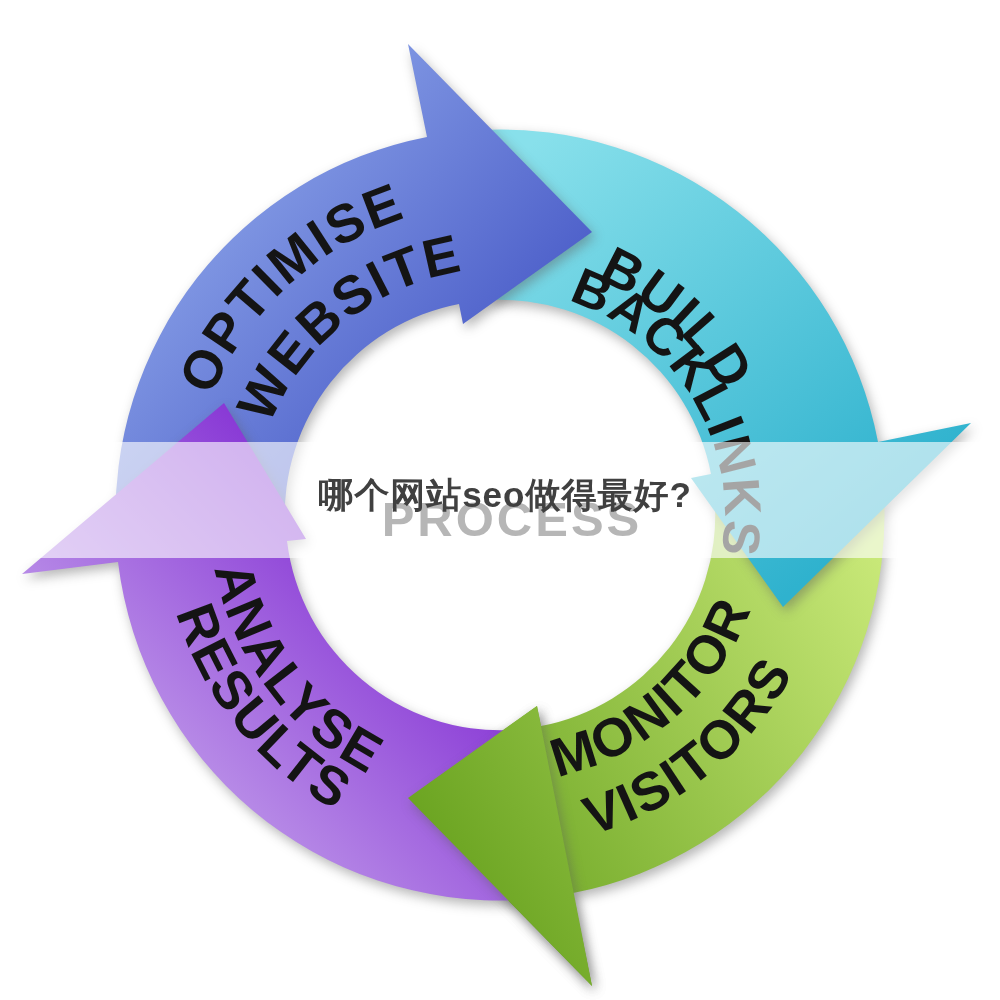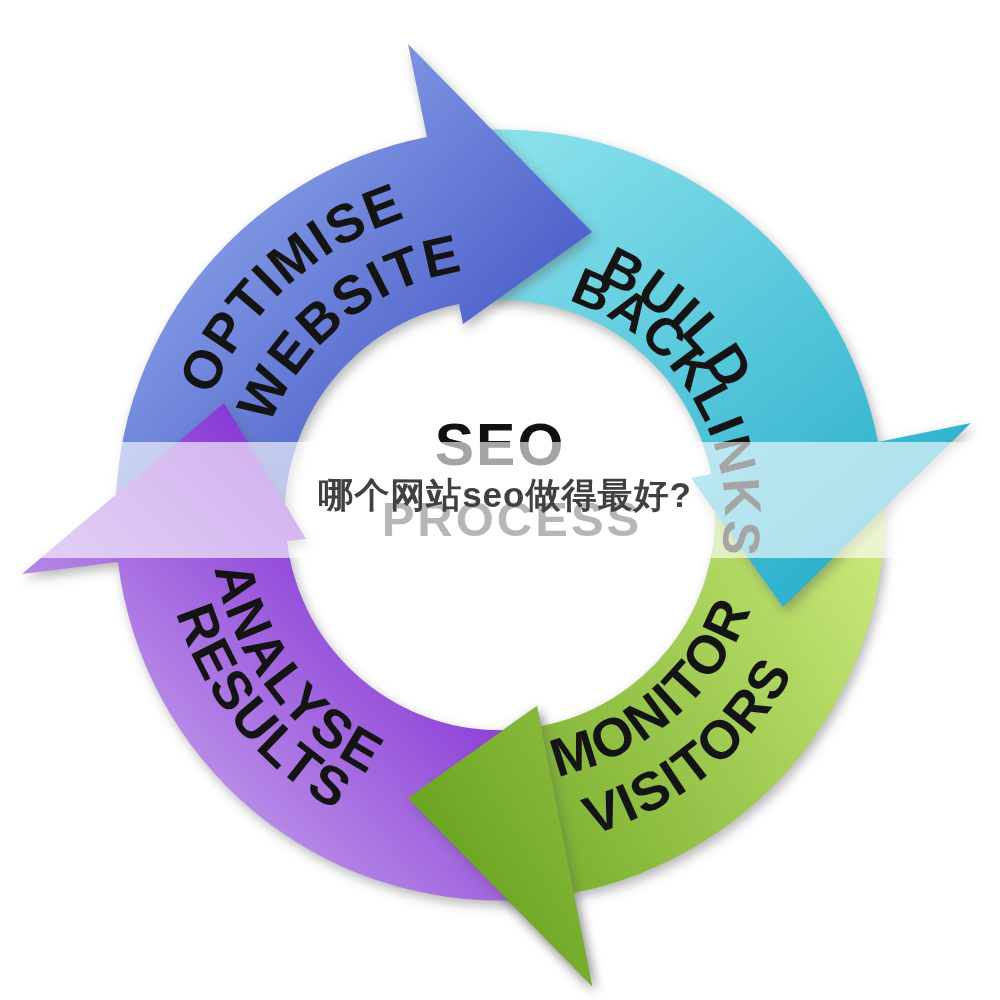--- a/index.html
+++ b/index.html
@@ -90,19 +90,18 @@
       <textPath href="#tpVisitors" startOffset="50%" text-anchor="middle">VISITORS</textPath>
     </text>
     <text class="arc-label fs54">
       <textPath href="#tpAnalyse" startOffset="50%" text-anchor="middle">ANALYSE</textPath>
     </text>
     <text class="arc-label fs54">
       <textPath href="#tpResults" startOffset="50%" text-anchor="middle">RESULTS</textPath>
     </text>
   </svg>
 
-  <div class="center-word seo">SEO</div>
   <div class="center-word process">PROCESS</div>
 
   <div class="band"></div>
 
   <div class="cn-title">哪个网站seo做得最好?</div>
 </div>
 
 </body></html>

